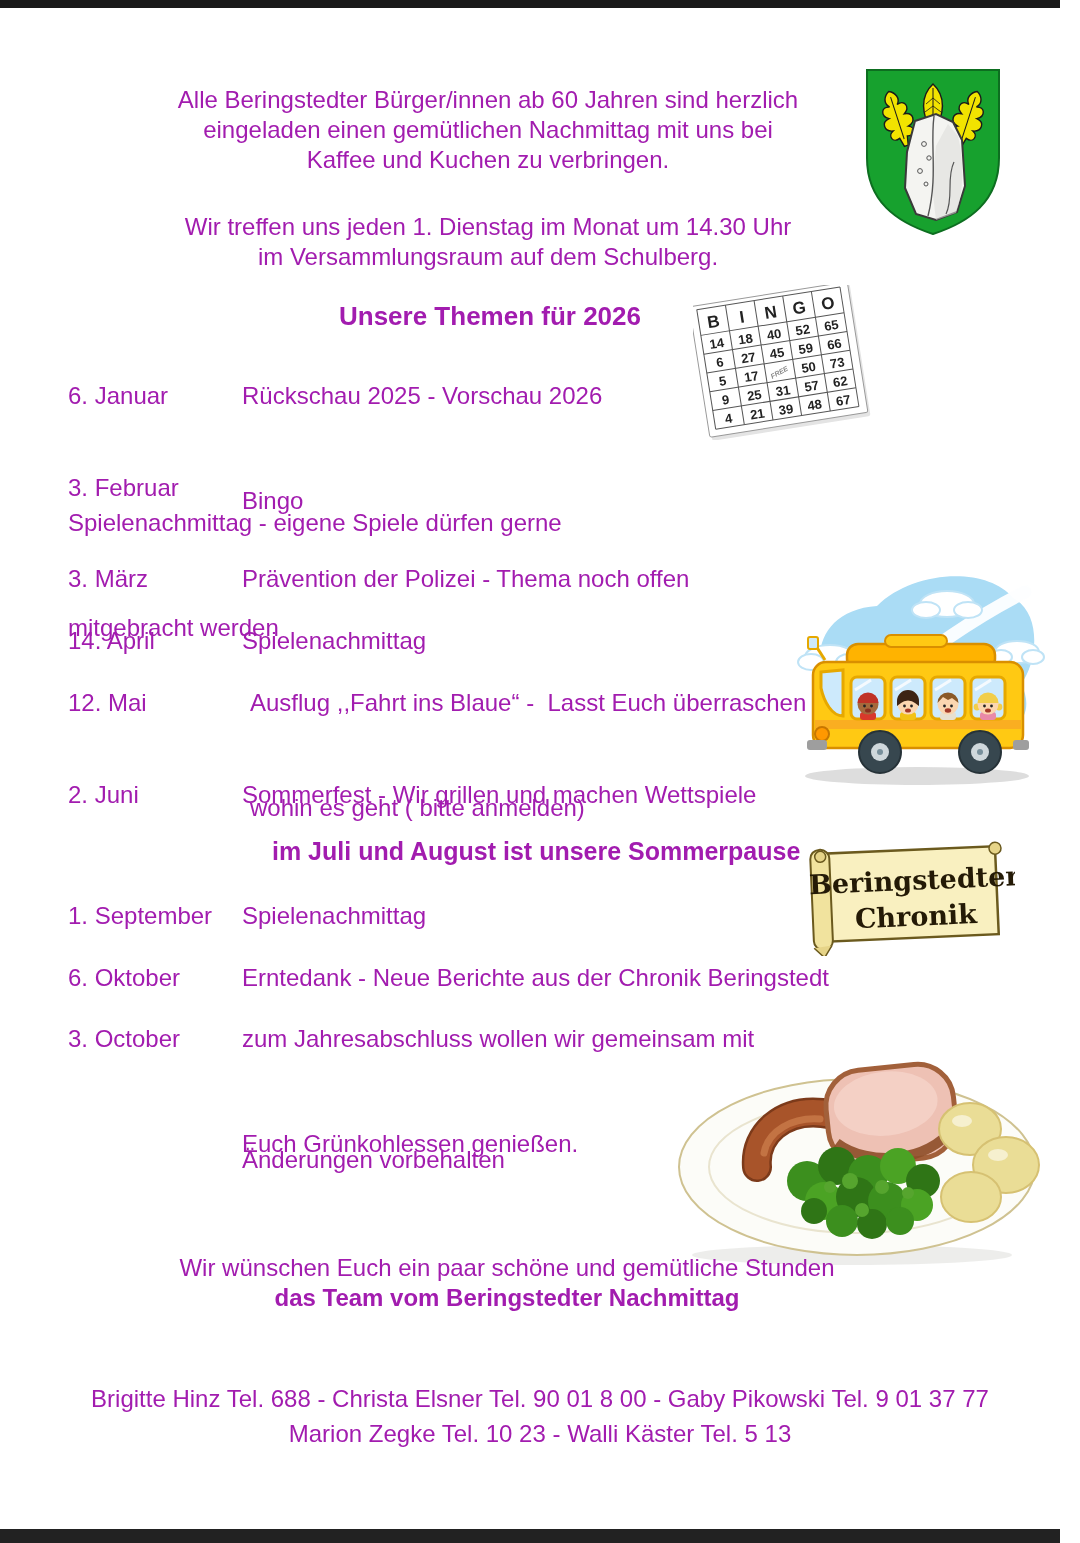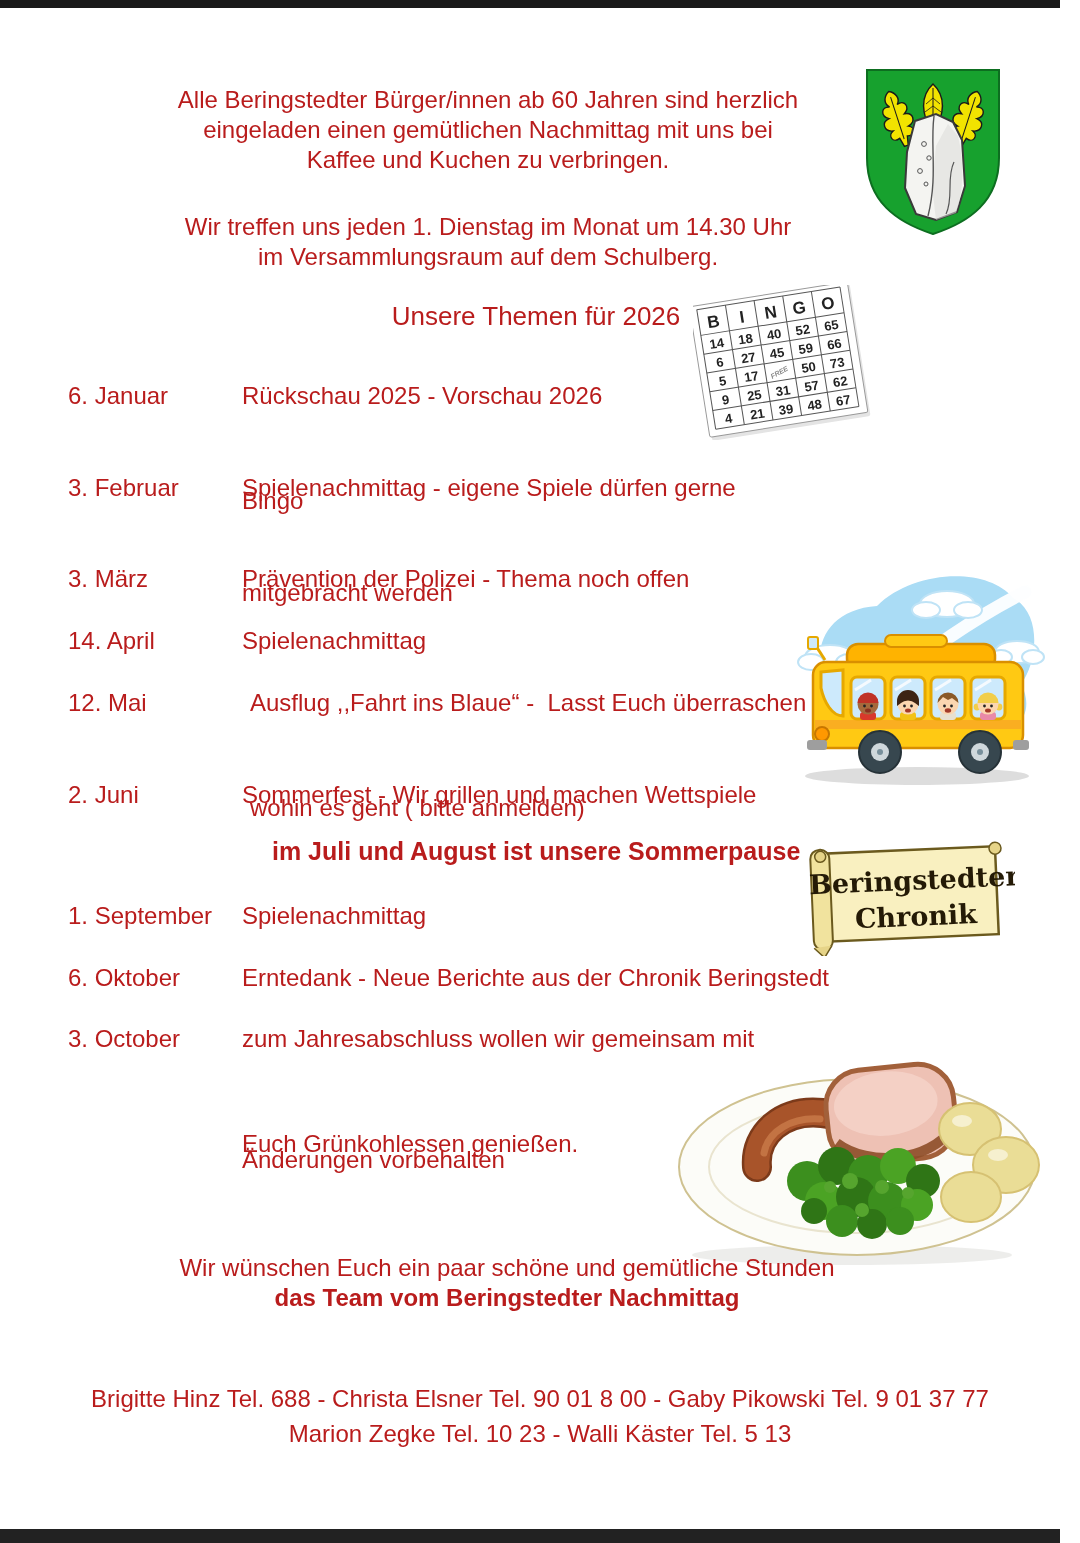--- a/index.html
+++ b/index.html
@@ -1,25 +1,25 @@
 <!DOCTYPE html>
 <html><head>
 <meta charset="utf-8">
 <style>
   html,body{margin:0;padding:0;background:#ffffff;}
   .page{position:relative;width:1060px;height:1543px;background:#ffffff;overflow:hidden;
-        font-family:"Liberation Sans",sans-serif;color:#b91c1c;}
+        font-family:"Liberation Sans",sans-serif;color:#a21caf;}
   .abs{position:absolute;}
   .bar{position:absolute;left:0;width:1080px;background:#1a1a1a;}
   .bar.top{top:0;height:8px;}
   .bar.bottom{top:1529px;height:14px;background:#222;}
   .centertxt{text-align:center;}
   .b{font-weight:bold;}
   .t24{font-size:24px;line-height:30px;}
-  .heading{font-size:26px;font-weight:normal;padding-left:46px;}
+  .heading{font-size:26px;font-weight:bold;}
   .row{position:absolute;left:68px;display:flex;font-size:24px;line-height:35px;}
   .row .date{width:174px;flex:none;}
   .row .topic{width:660px;white-space:pre-wrap;}
   .note{font-size:24px;}
   svg{display:block;}
   .chronik-txt{font-family:"DejaVu Serif",serif;font-weight:bold;fill:#241a06;}
 </style>
 </head>
 <body>
 
@@ -131,21 +131,21 @@
         </g>
       </g>
     </g>
   </svg>
 
   <div class="row" style="top:378px;">
     <div class="date">6. Januar</div>
     <div class="topic"><div>Rückschau 2025 - Vorschau 2026</div>
       <div>Bingo</div></div>
   </div>
-  <div class="row" style="top:470px;">
+  <div class="row" style="top:470px;flex-direction:column;">
     <div class="date">3. Februar</div>
     <div class="topic"><div>Spielenachmittag - eigene Spiele dürfen gerne</div>
       <div>mitgebracht werden</div></div>
   </div>
   <div class="row" style="top:561px;">
     <div class="date">3. März</div>
     <div class="topic"><div>Prävention der Polizei - Thema noch offen</div></div>
   </div>
   <div class="row" style="top:623px;">
     <div class="date">14. April</div>

